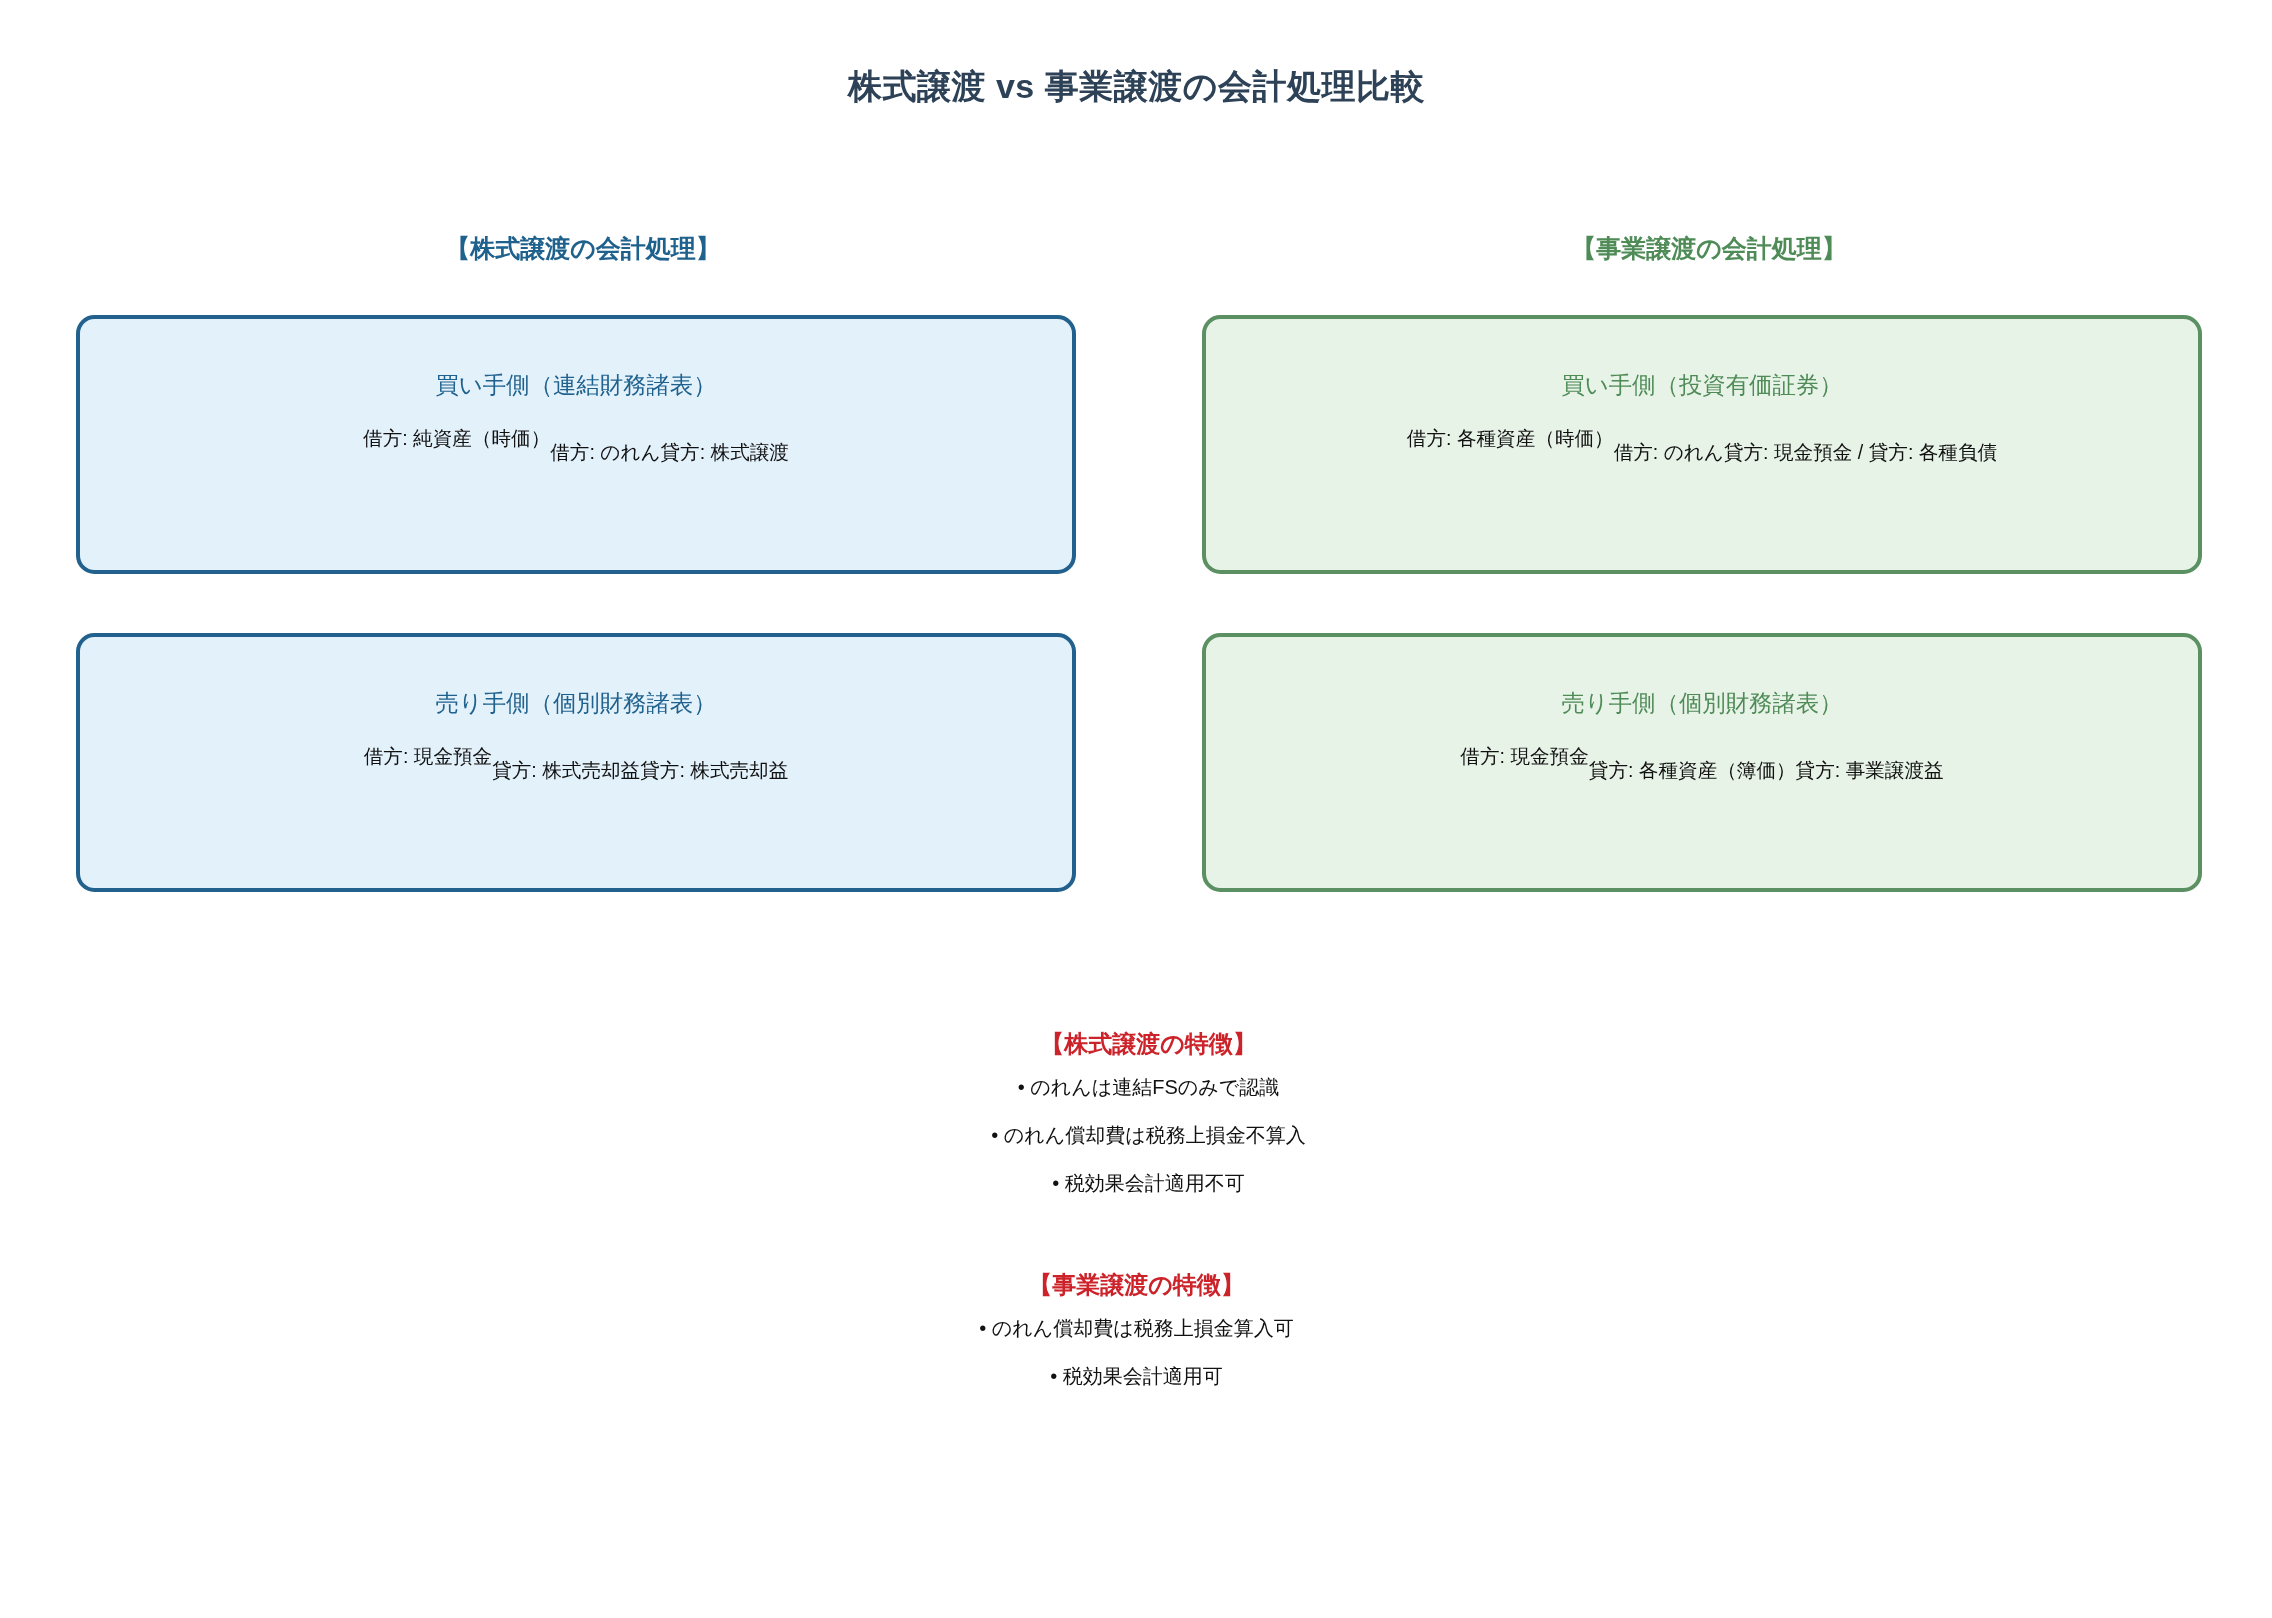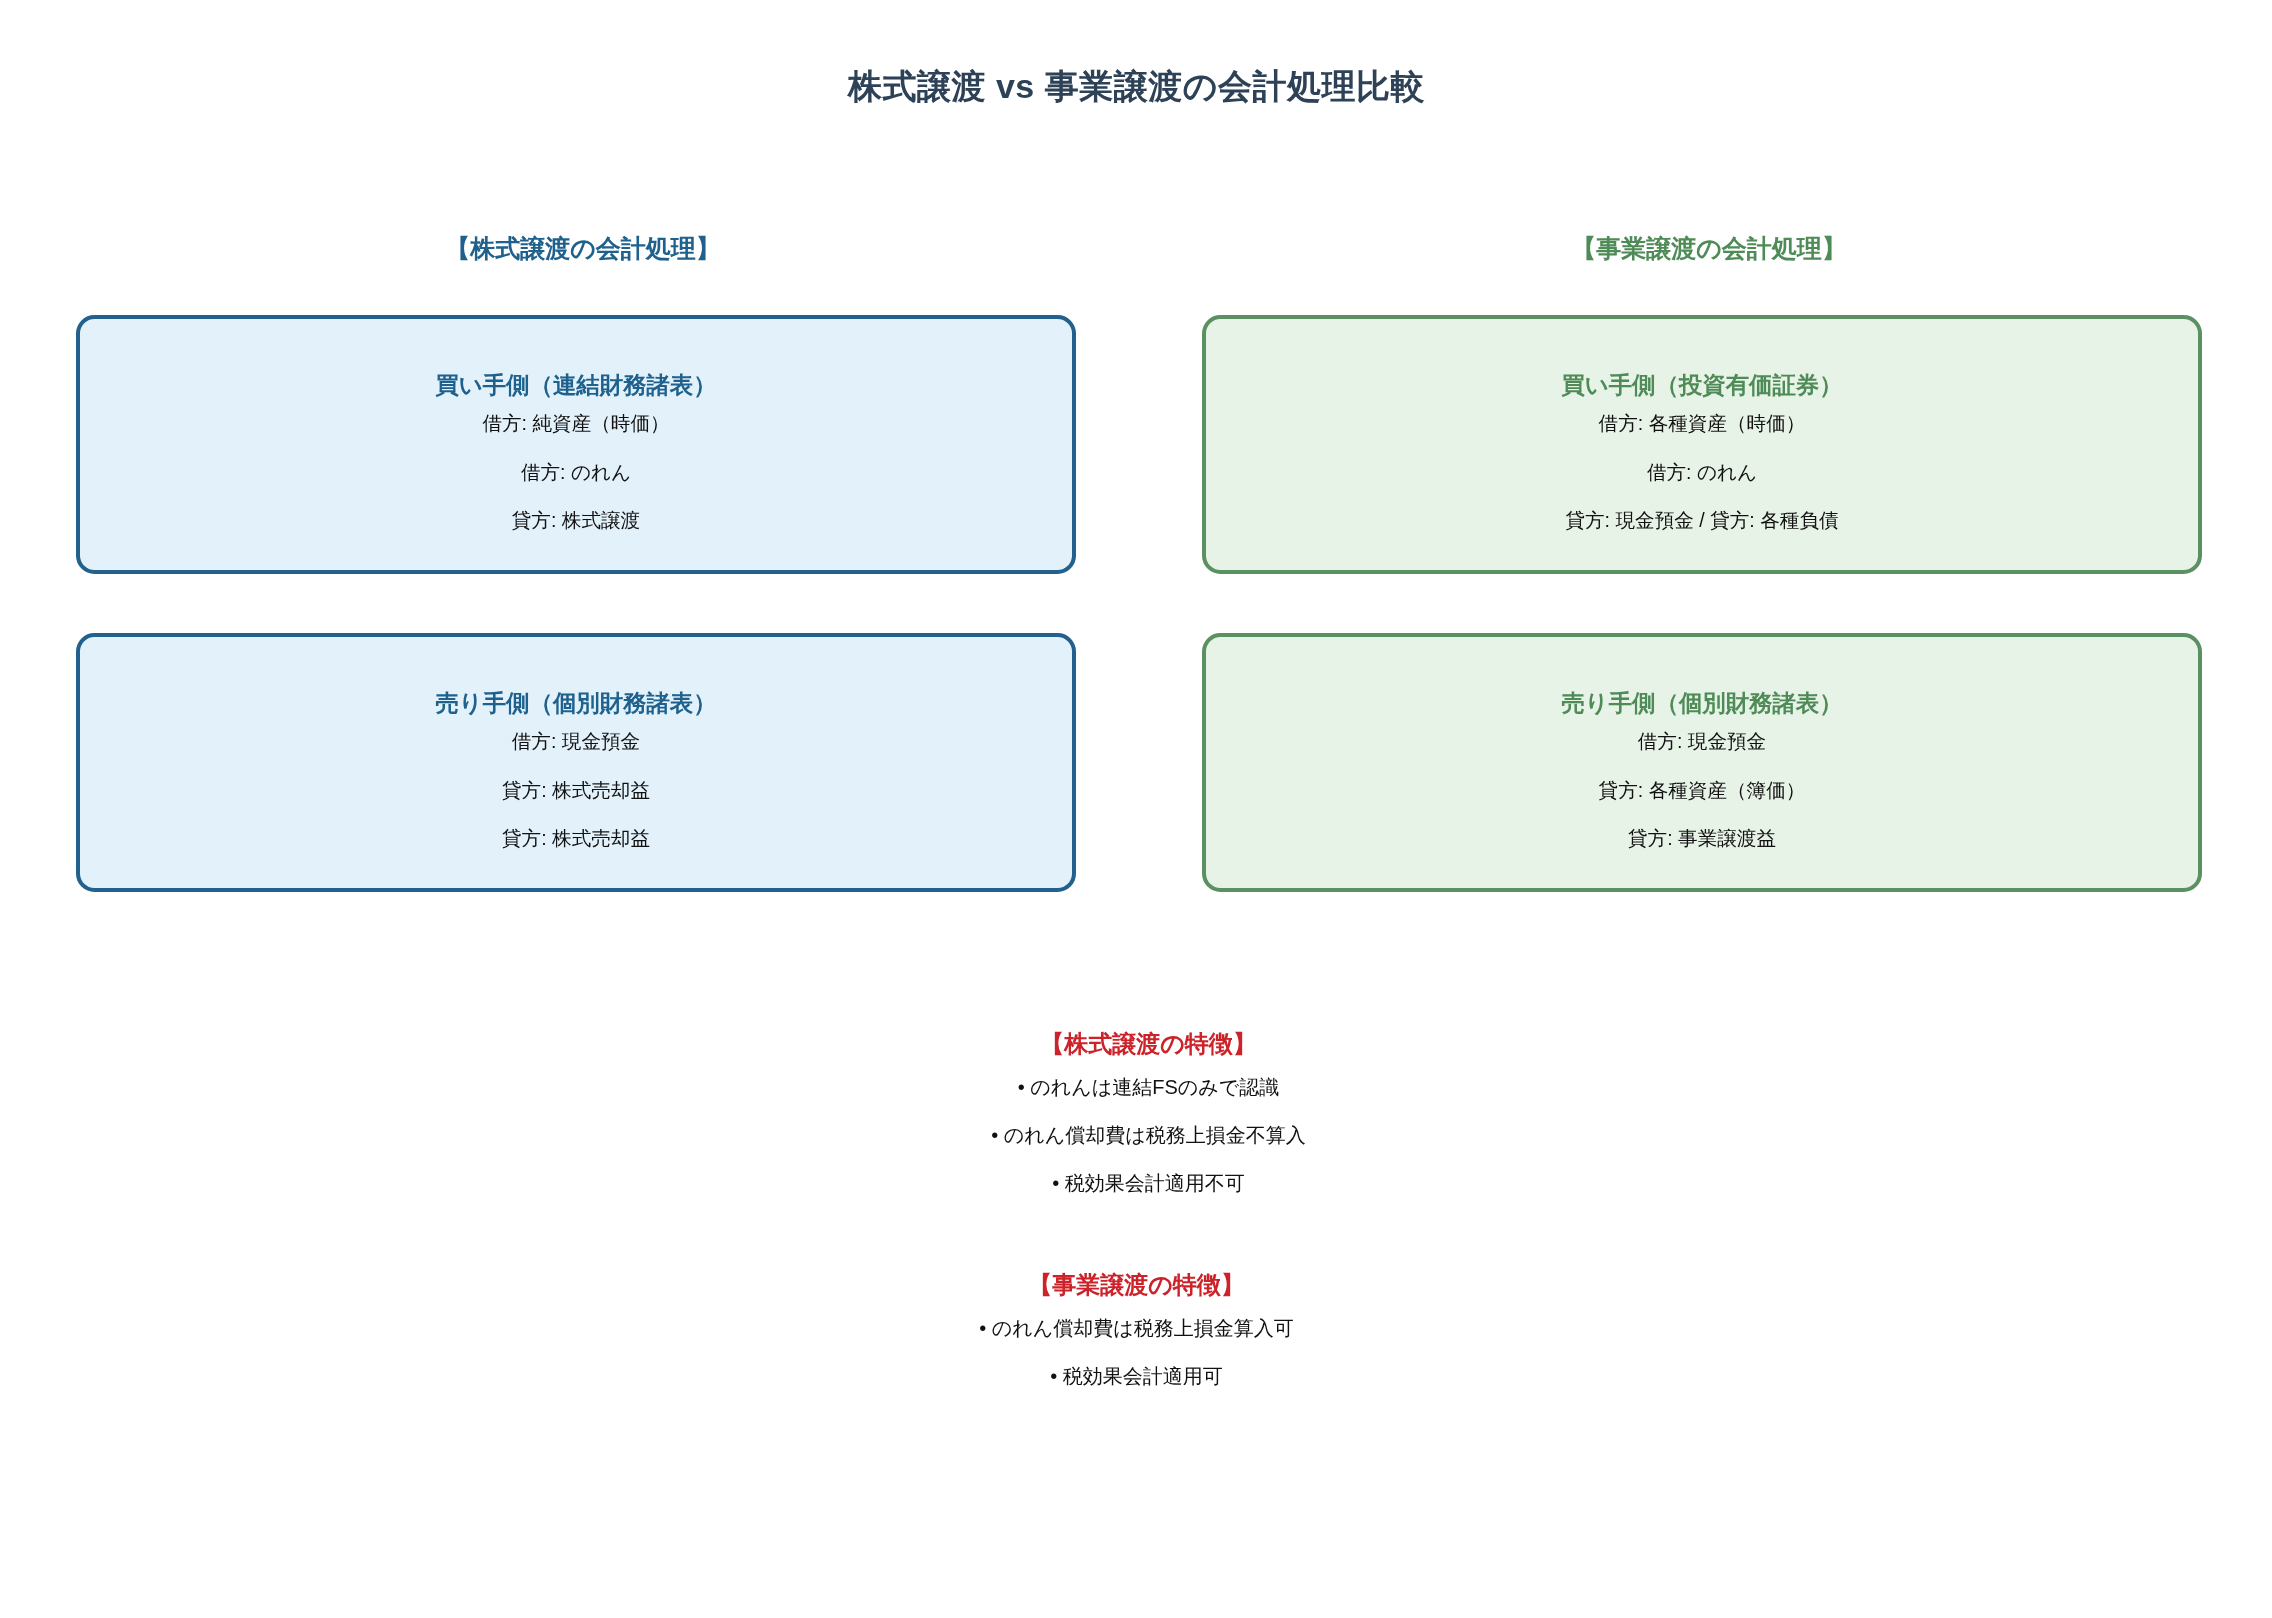--- a/index.html
+++ b/index.html
@@ -66,31 +66,30 @@
   }
 
   #box-buyer-share    { left: 76px;  top: 315px;  }
   #box-seller-share   { left: 76px;  top: 633px; }
   #box-buyer-business { left: 1202px; top: 315px;  }
   #box-seller-business{ left: 1202px; top: 633px; }
 
   .box-title {
     margin-top: 50px;
     font-size: 23.4px;
-    font-weight: bold;
+    font-weight: normal;
     white-space: nowrap;
     text-align: left;
   }
   .entry-box.blue  .box-title { color: #1F618D; }
   .entry-box.green .box-title { color: #4E8B57; }
 
   .box-lines {
     margin-top: 13px;
     display: flex;
-    flex-direction: column;
     align-items: center;
   }
   .box-line {
     font-size: 19.6px;
     color: #111111;
     line-height: 1;
     margin-top: 29px;
     white-space: nowrap;
     text-align: center;
   }

